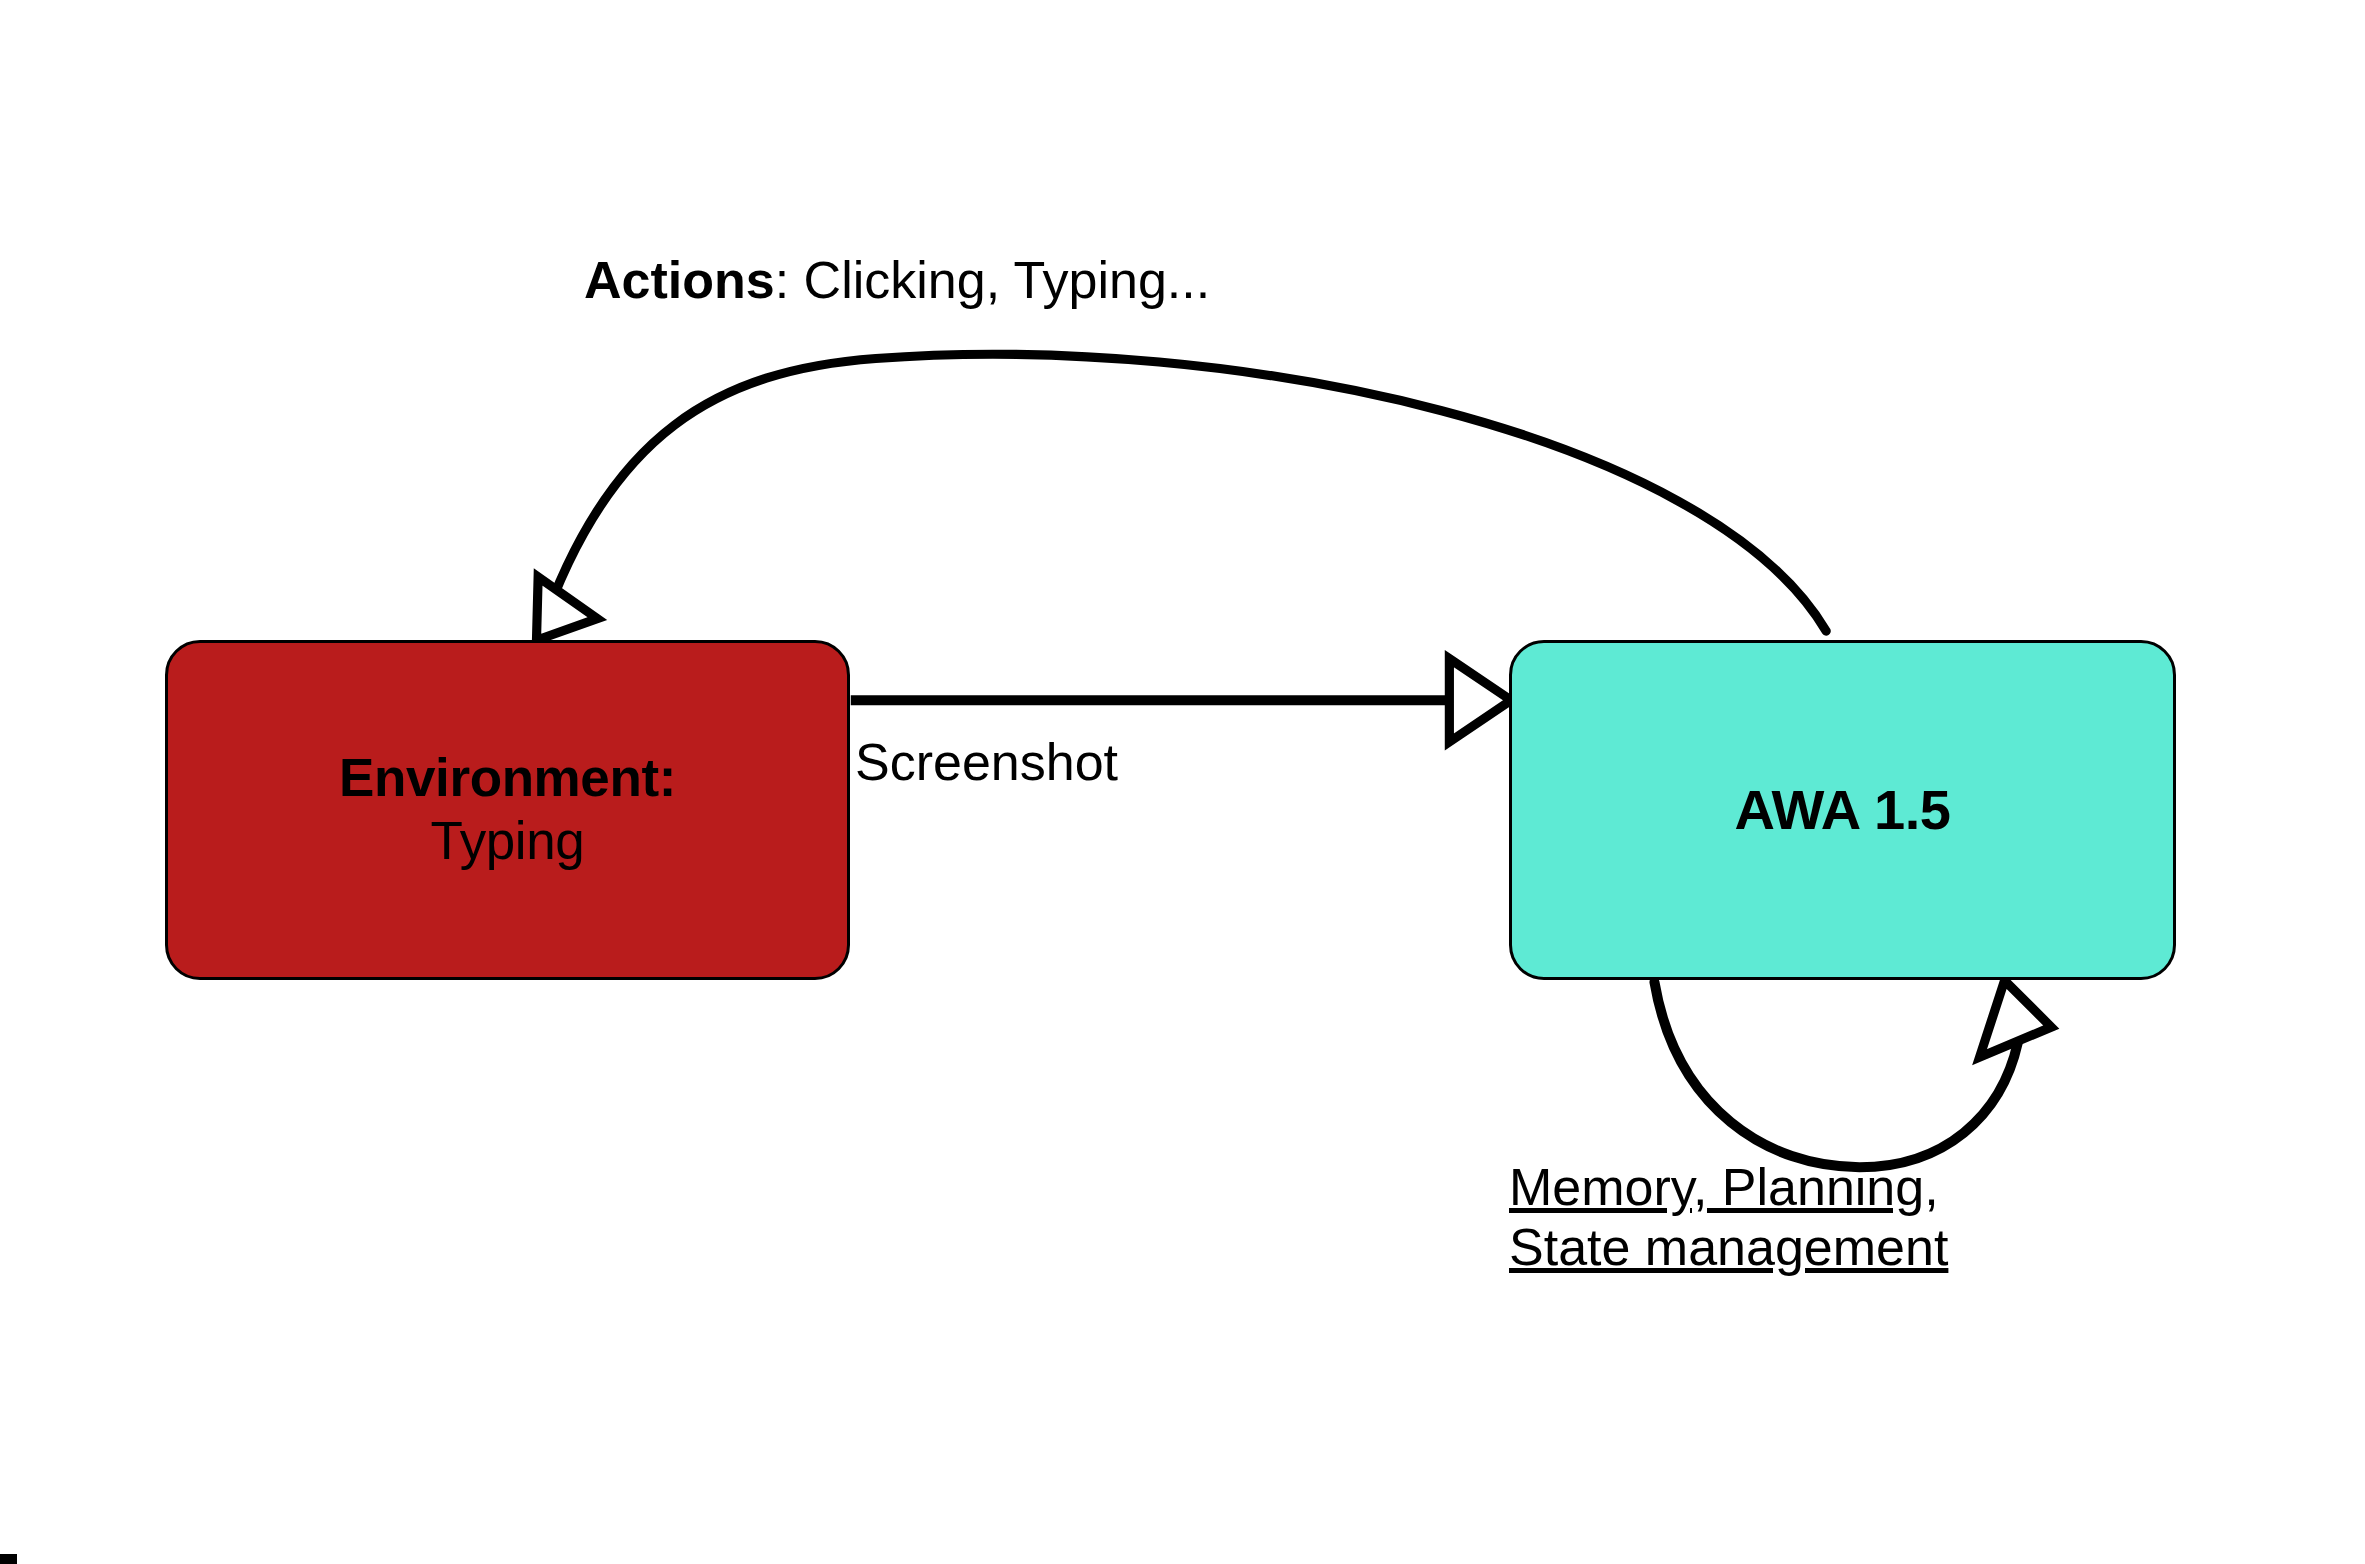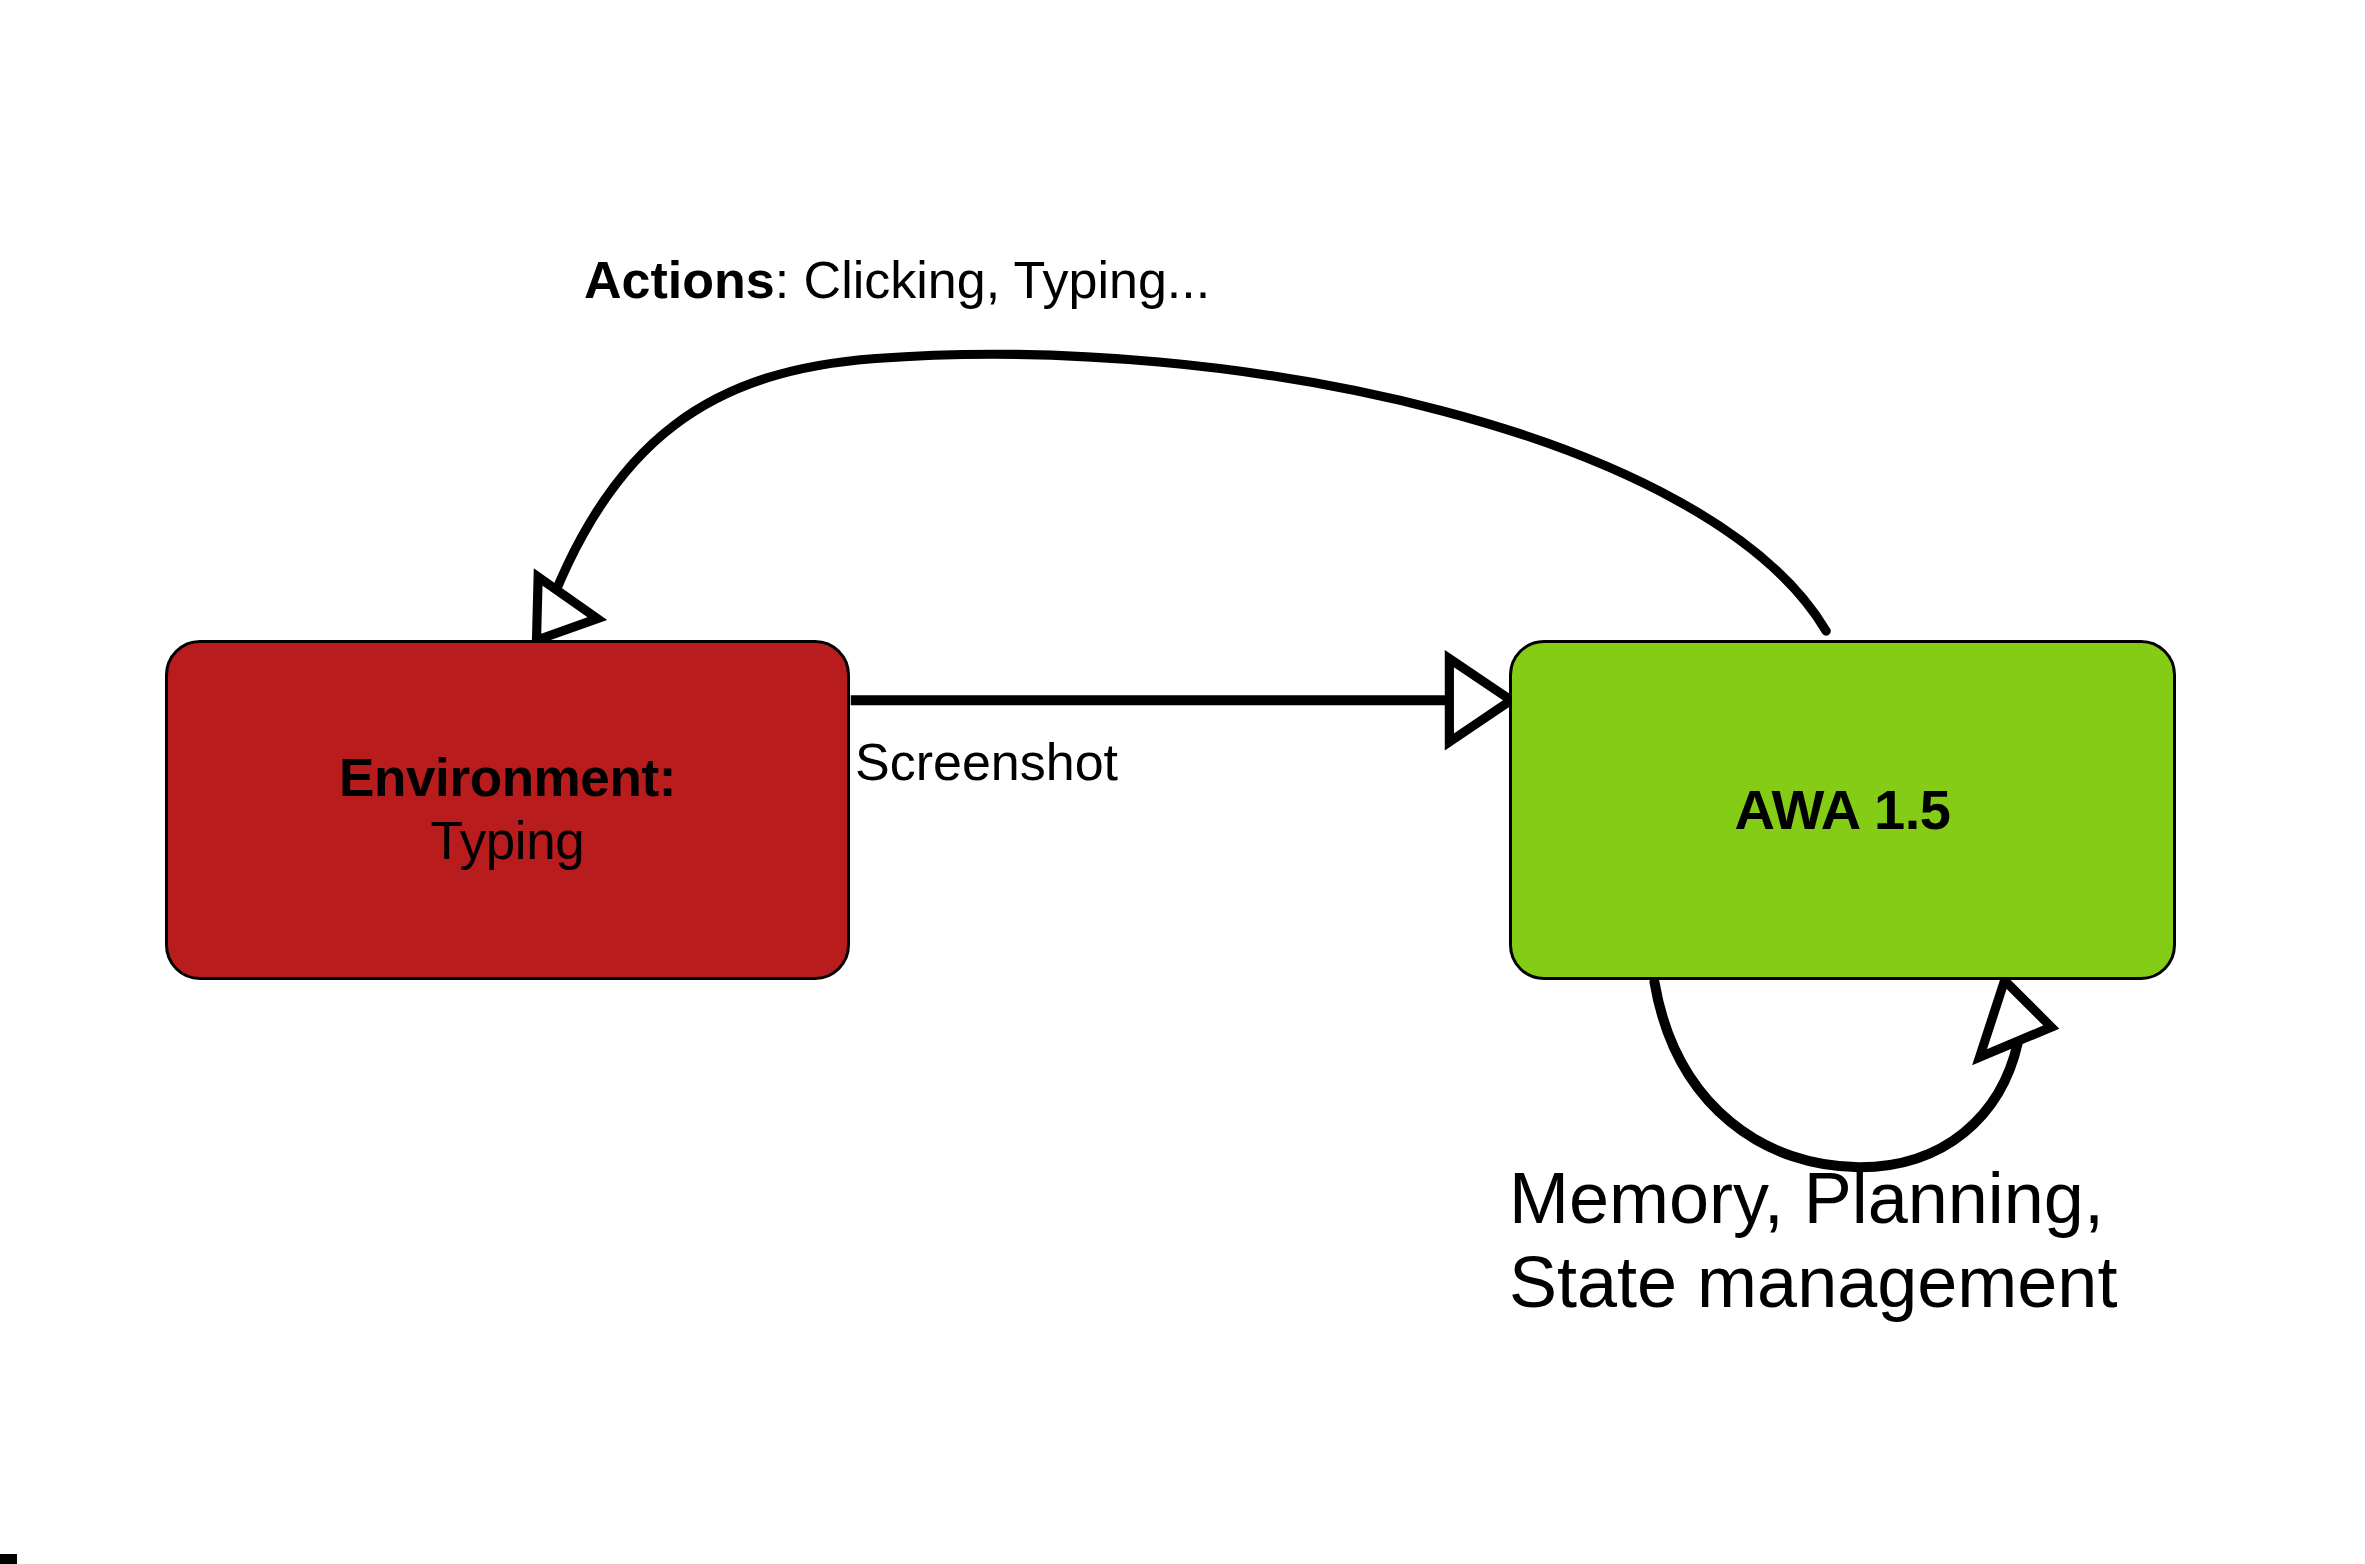--- a/index.html
+++ b/index.html
@@ -42,21 +42,21 @@
     top: 640px;
     width: 685px;
     height: 340px;
     background: #b91c1c;
   }
   .node-agent {
     left: 1509px;
     top: 640px;
     width: 667px;
     height: 340px;
-    background: #84cc16;
+    background: #5eead4;
   }
   .node-line-bold {
     font-weight: bold;
     font-size: 53px;
     letter-spacing: -0.4px;
   }
   .node-line {
     font-weight: normal;
     font-size: 53px;
     letter-spacing: -0.4px;
@@ -87,21 +87,22 @@
     width: 634px;
     font-size: 52px;
   }
   .lbl-observations .b { font-weight: bold; }
   .lbl-observations .row { display: block; }
 
   .lbl-memory {
     left: 1509px;
     top: 1157px;
     width: 667px;
-    font-size: 72px;
+    font-size: 52px;
+    text-decoration: underline;
   }
   .lbl-memory .row { display: block; }
 
   
   .corner-mark {
     position: absolute;
     left: 0px;
     top: 1554px;
     width: 16.7px;
     height: 10px;

